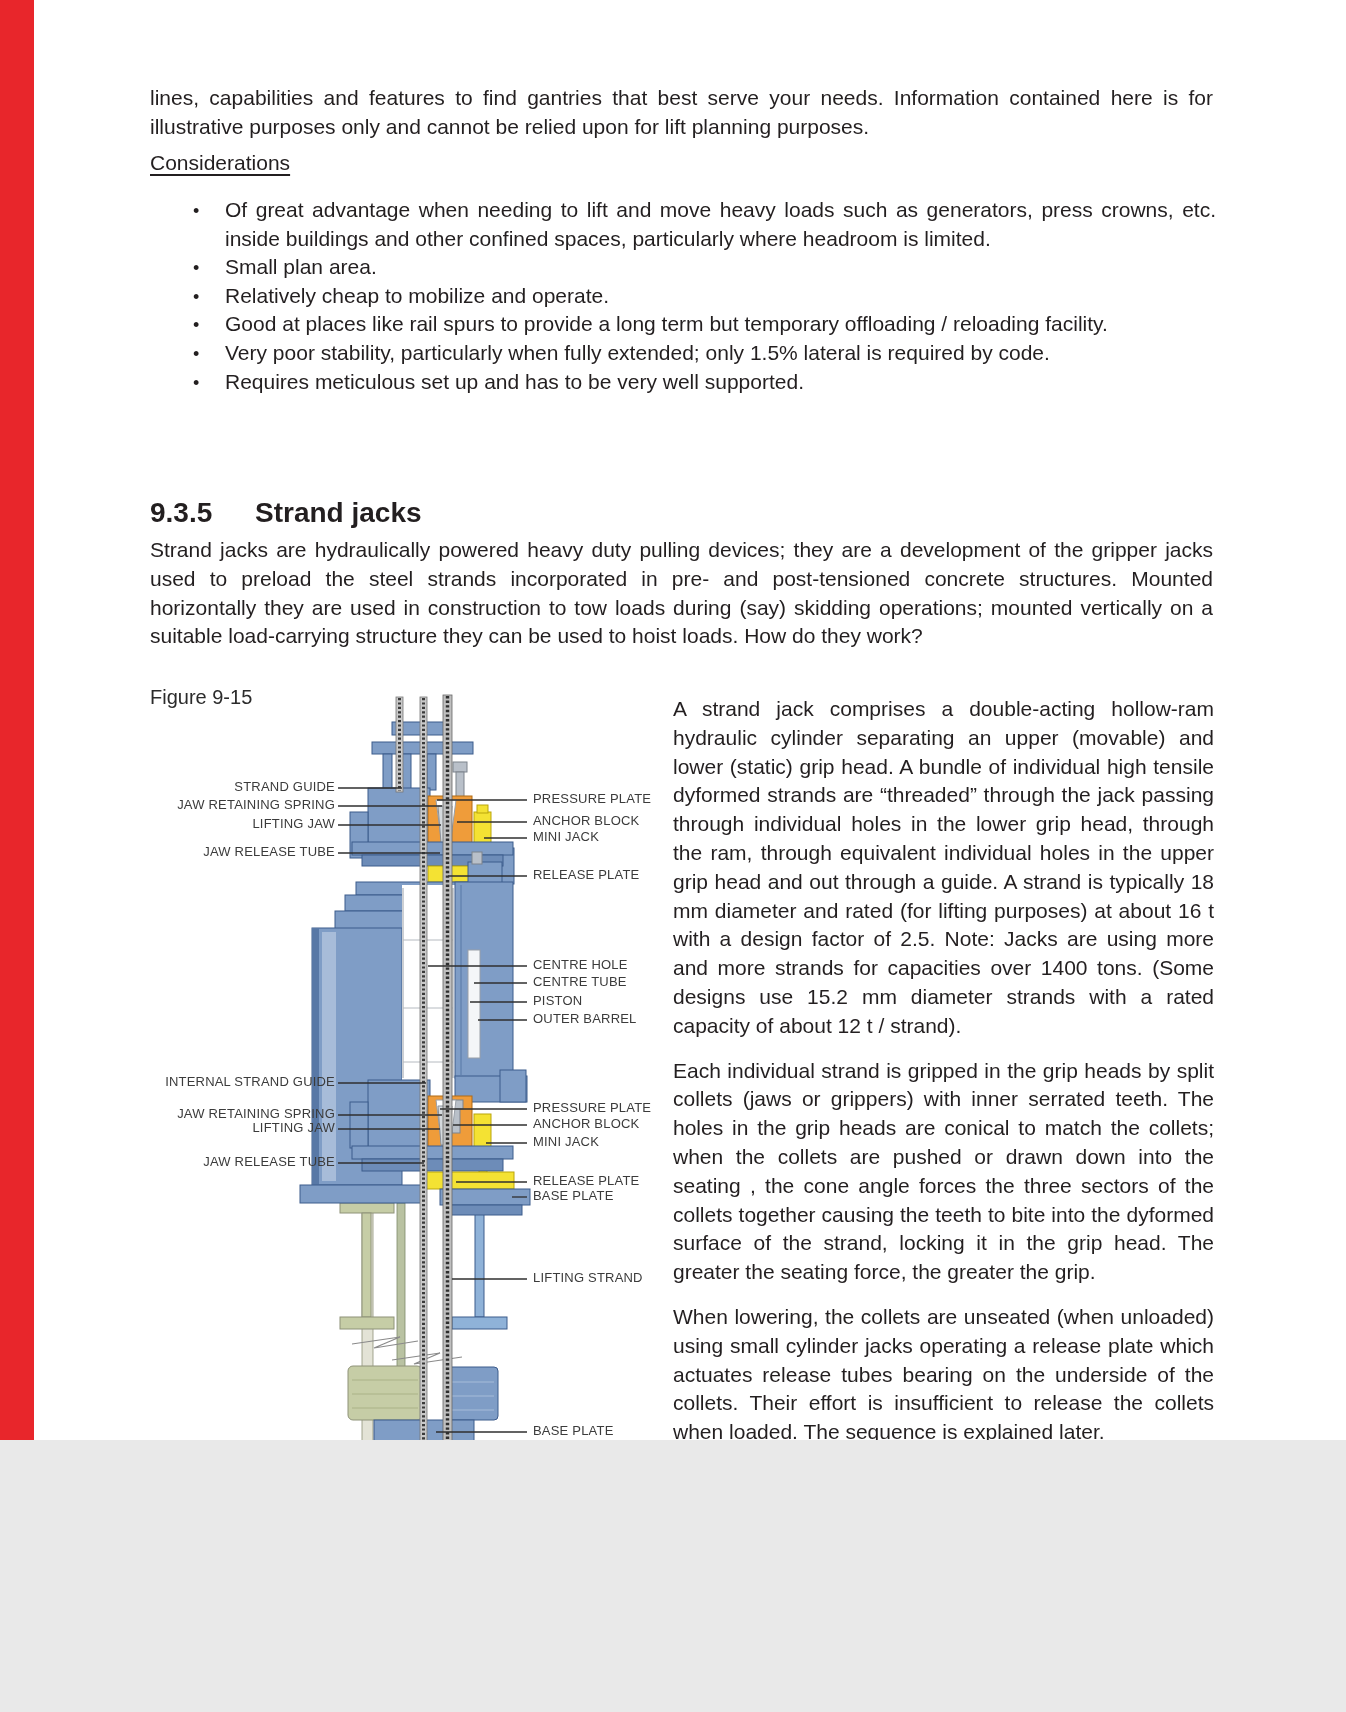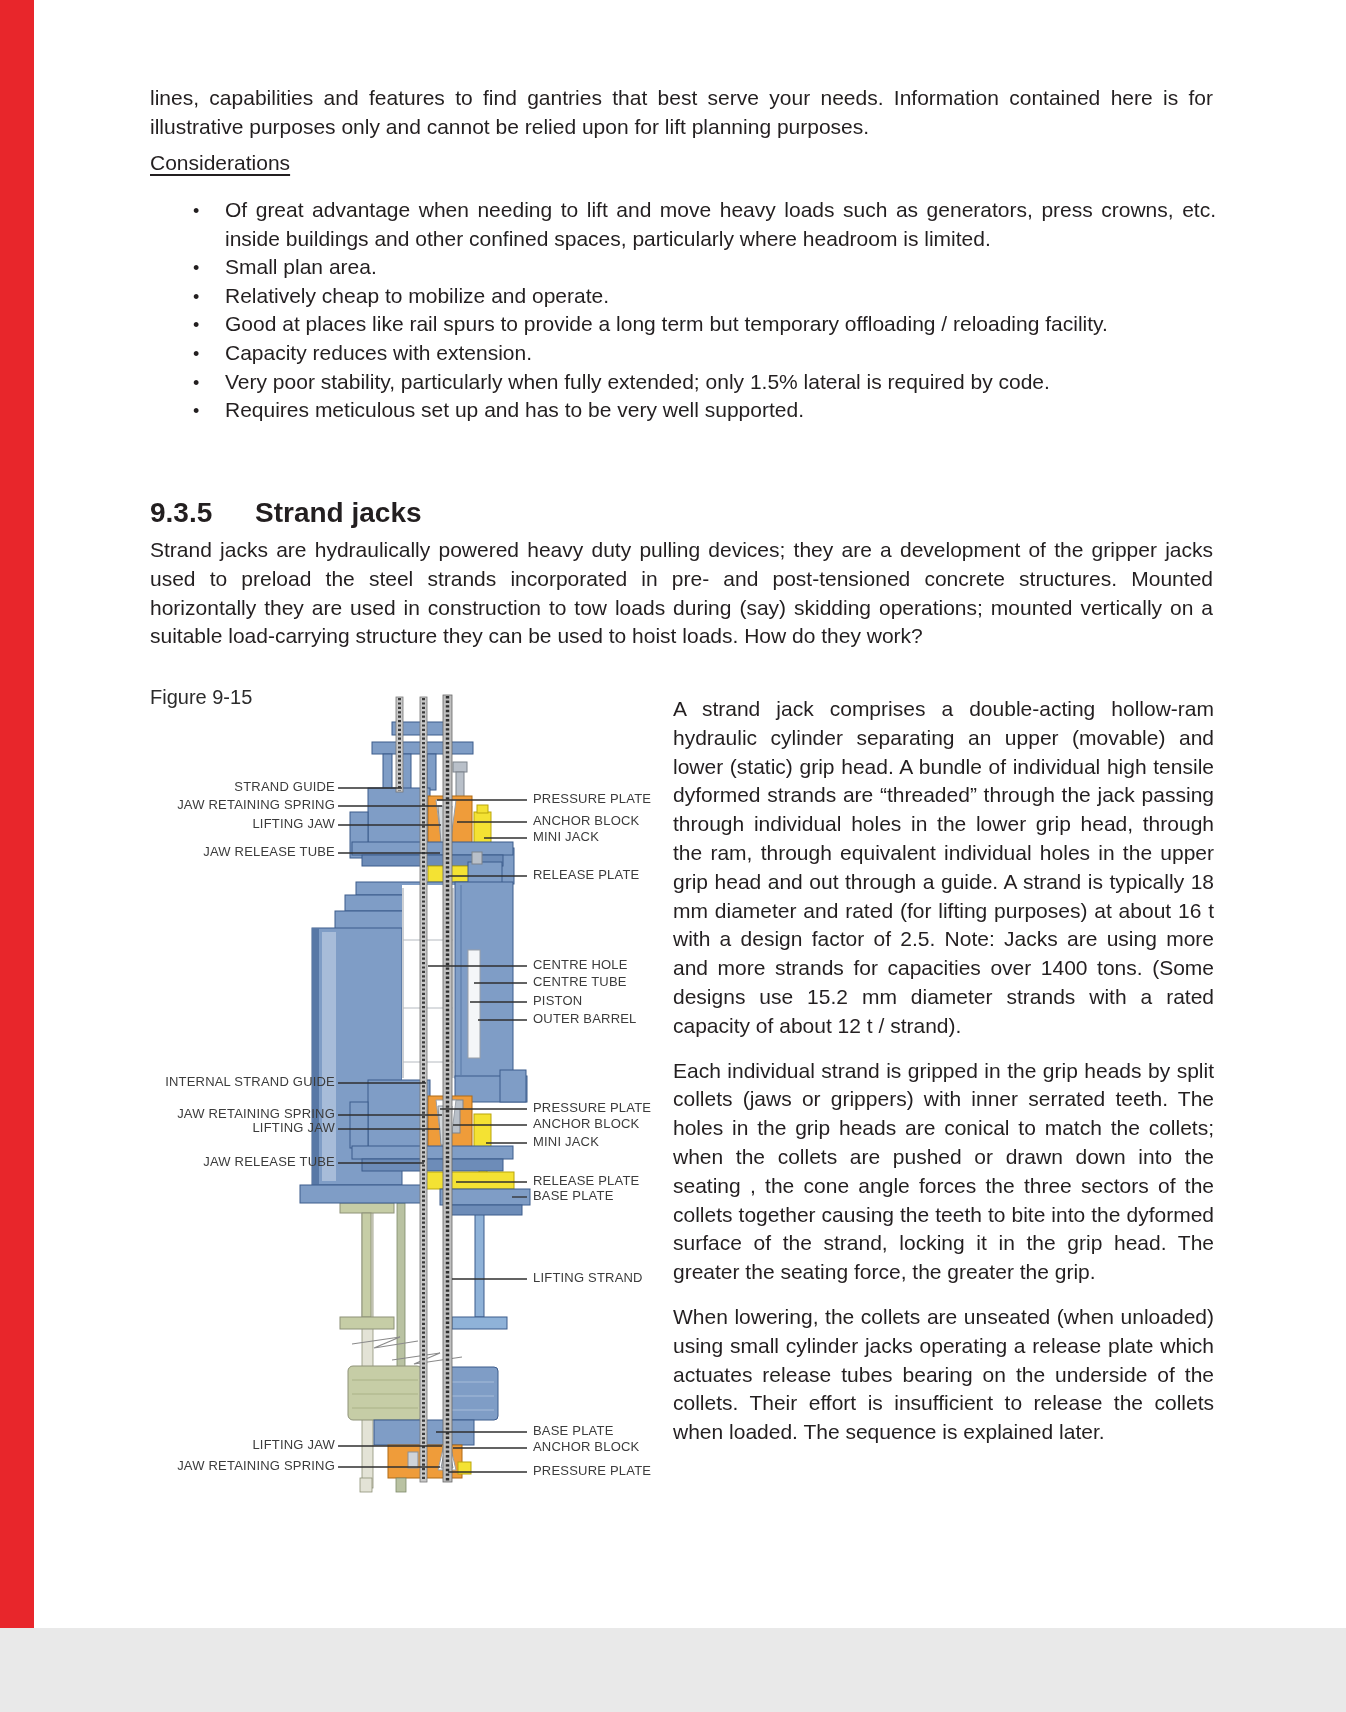--- a/index.html
+++ b/index.html
@@ -1,17 +1,17 @@
 <!DOCTYPE html>
 <html><head>
 <meta charset="utf-8">
 <style>
   html,body{margin:0;padding:0;background:#e9e9e9;}
   .page{
-    position:relative;width:1346px;height:1628px;background:#ffffff;
+    position:relative;width:1346px;height:1440px;background:#ffffff;
     font-family:"Liberation Sans",sans-serif;color:#231f20;overflow:hidden;
   }
   .edge-bar{position:absolute;left:0;top:0;width:34px;height:1712px;}
   .abs{position:absolute;}
   .justify{text-align:justify;}
   .body-text{font-size:21px;line-height:28.8px;}
   .intro{left:150px;top:84px;width:1063px;}
   .considerations{left:150px;top:151px;font-size:21px;text-decoration:underline;text-underline-offset:4px;}
   ul.bullets{left:150px;top:196px;width:1066px;margin:0;padding:0;list-style:none;}
   ul.bullets li{position:relative;padding-left:75px;font-size:21px;line-height:28.6px;}
@@ -43,21 +43,20 @@
 
   <div class="abs considerations">Considerations</div>
 
   <ul class="abs bullets">
     <li>
         <span class="justify" style="display:block;">Of great advantage when needing to lift and move heavy loads such as generators, press crowns, etc. inside buildings and other confined spaces, particularly where headroom is limited.</span>
       </li>
     <li>Small plan area.</li>
     <li>Relatively cheap to mobilize and operate.</li>
     <li>Good at places like rail spurs to provide a long term but temporary offloading / reloading facility.</li>
-    <li>Capacity reduces with extension.</li>
     <li>Very poor stability, particularly when fully extended; only 1.5% lateral is required by code.</li>
     <li>Requires meticulous set up and has to be very well supported.</li>
   </ul>
 
   <div class="abs sec-heading">
     <span class="sec-num">9.3.5</span>
     <span>Strand jacks</span>
   </div>
 
   <div class="abs sec-body body-text justify">Strand jacks are hydraulically powered heavy duty pulling devices; they are a development of the gripper jacks used to preload the steel strands incorporated in pre- and post-tensioned concrete structures. Mounted horizontally they are used in construction to tow loads during (say) skidding operations; mounted vertically on a suitable load-carrying structure they can be used to hoist loads. How do they work?</div>

